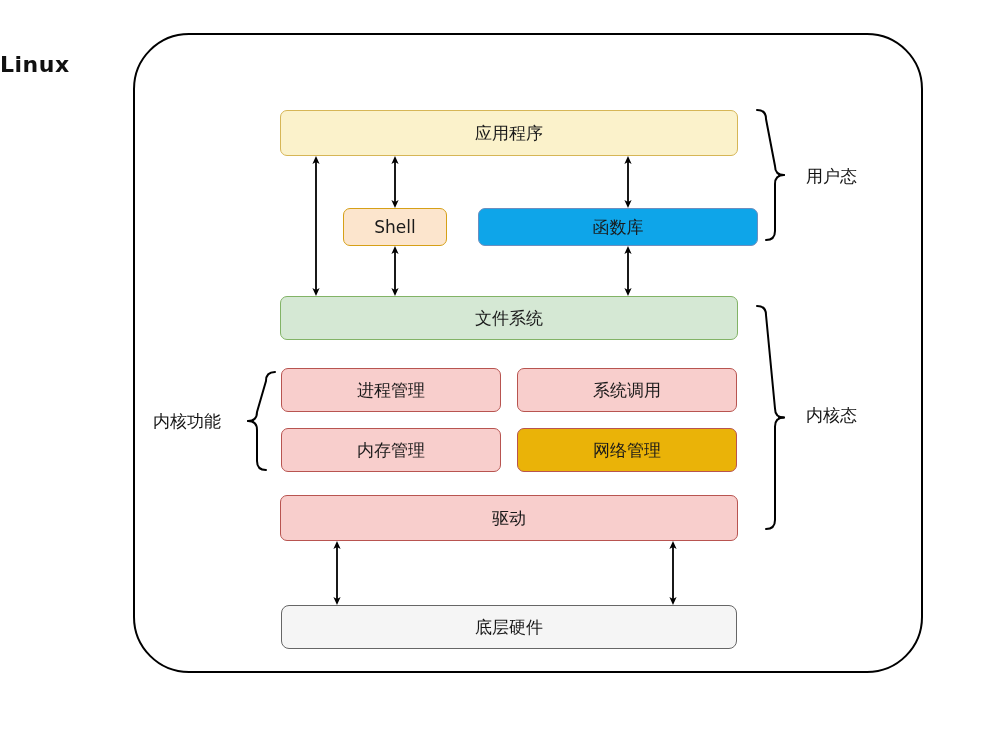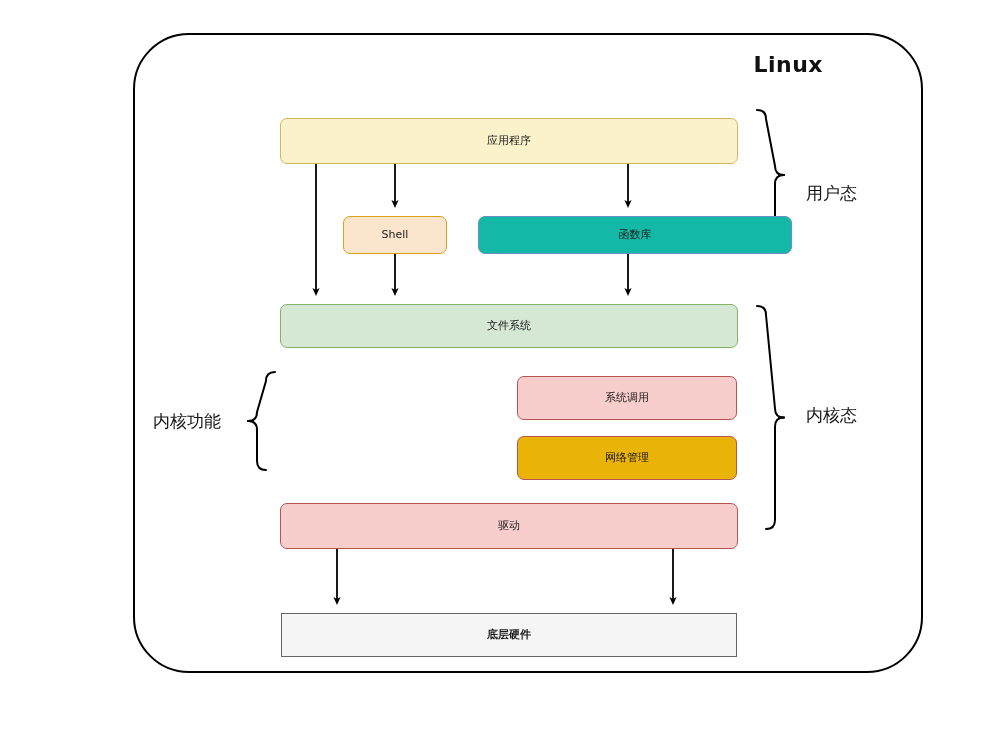--- a/index.html
+++ b/index.html
@@ -30,43 +30,42 @@
     border-radius: 56px;
     box-sizing: border-box;
     background: transparent;
   }
   
   .diagram-title {
     position: absolute;
     left: 0;
     top: 52px;
     width: 823px;
-    text-align: right;
+    text-align: left;
     font-size: 22px;
     font-weight: bold;
     color: #111111;
     letter-spacing: 0.5px;
   }
   
   .node {
     position: absolute;
     box-sizing: border-box;
     border-radius: 7px;
     border-width: 1.6px;
     border-style: solid;
     display: flex;
     align-items: center;
     justify-content: center;
-    font-size: 11px;
+    font-size: 17px;
     color: #1a1a1a;
     text-align: center;
     line-height: 1.1;
-    margin-top: 8px;
   }
-  .node.hardware { border-radius: 0; font-weight: bold; }
+  .node.hardware { border-radius: 8px; }
 
   
   .side-label {
     position: absolute;
     font-size: 17px;
     color: #111111;
     white-space: nowrap;
   }
   
   #overlay {
@@ -114,36 +113,42 @@
         <line x1="248" y1="421" x2="253" y2="421"></line>
       </g>
   </svg>
 
   <div class="node" style="left: 280px; top: 110px; width: 458px; height: 46px; background: rgb(251, 242, 203); border-color: rgb(214, 182, 86);">
     <span>应用程序</span>
   </div>
   <div class="node" style="left: 343px; top: 208px; width: 104px; height: 38px; background: rgb(252, 229, 205); border-color: rgb(214, 160, 23);">
     <span>Shell</span>
   </div>
-  <div class="node" style="left: 478px; top: 208px; width: 314px; height: 38px; background: #14b8a6; border-color: rgb(108, 142, 191);">
+  <div class="node" style="left: 478px; top: 208px; width: 280px; height: 38px; background: #0ea5e9; border-color: rgb(108, 142, 191);">
     <span>函数库</span>
   </div>
   <div class="node" style="left: 280px; top: 296px; width: 458px; height: 44px; background: rgb(213, 232, 212); border-color: rgb(130, 179, 102);">
     <span>文件系统</span>
   </div>
+  <div class="node" style="left: 281px; top: 368px; width: 220px; height: 44px; background: rgb(248, 206, 204); border-color: rgb(184, 84, 80);">
+    <span>进程管理</span>
+  </div>
   <div class="node" style="left: 517px; top: 368px; width: 220px; height: 44px; background: rgb(248, 206, 204); border-color: rgb(184, 84, 80);">
     <span>系统调用</span>
+  </div>
+  <div class="node" style="left: 281px; top: 428px; width: 220px; height: 44px; background: rgb(248, 206, 204); border-color: rgb(184, 84, 80);">
+    <span>内存管理</span>
   </div>
   <div class="node" style="left: 517px; top: 428px; width: 220px; height: 44px; background: #eab308; border-color: rgb(184, 84, 80);">
     <span>网络管理</span>
   </div>
   <div class="node" style="left: 280px; top: 495px; width: 458px; height: 46px; background: rgb(248, 206, 204); border-color: rgb(184, 84, 80);">
     <span>驱动</span>
   </div>
   <div class="node hardware" style="left: 281px; top: 605px; width: 456px; height: 44px; background: rgb(245, 245, 245); border-color: rgb(102, 102, 102);">
     <span>底层硬件</span>
   </div>
 
-  <div class="side-label" style="left: 806px; top: 182px;">用户态</div>
+  <div class="side-label" style="left: 806px; top: 165px;">用户态</div>
   <div class="side-label" style="left: 806px; top: 404px;">内核态</div>
   <div class="side-label" style="left: 153px; top: 410px;">内核功能</div>
 
 </div>
 
 </body></html>

